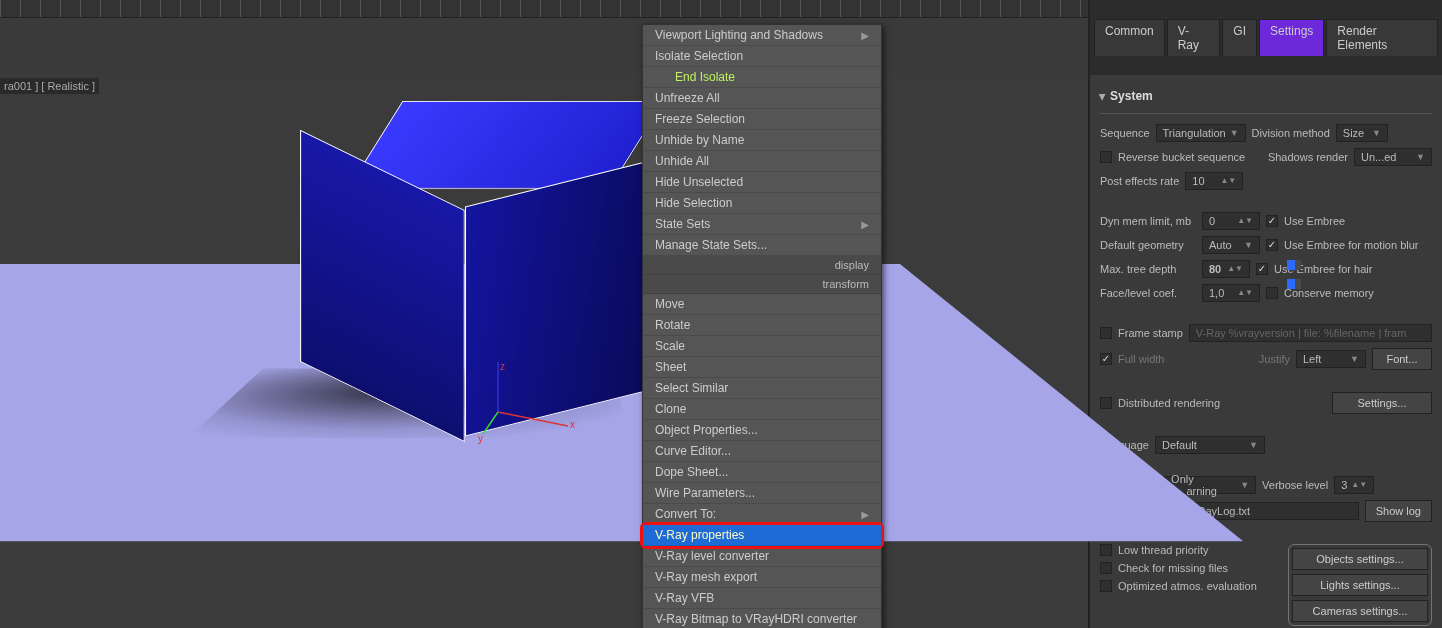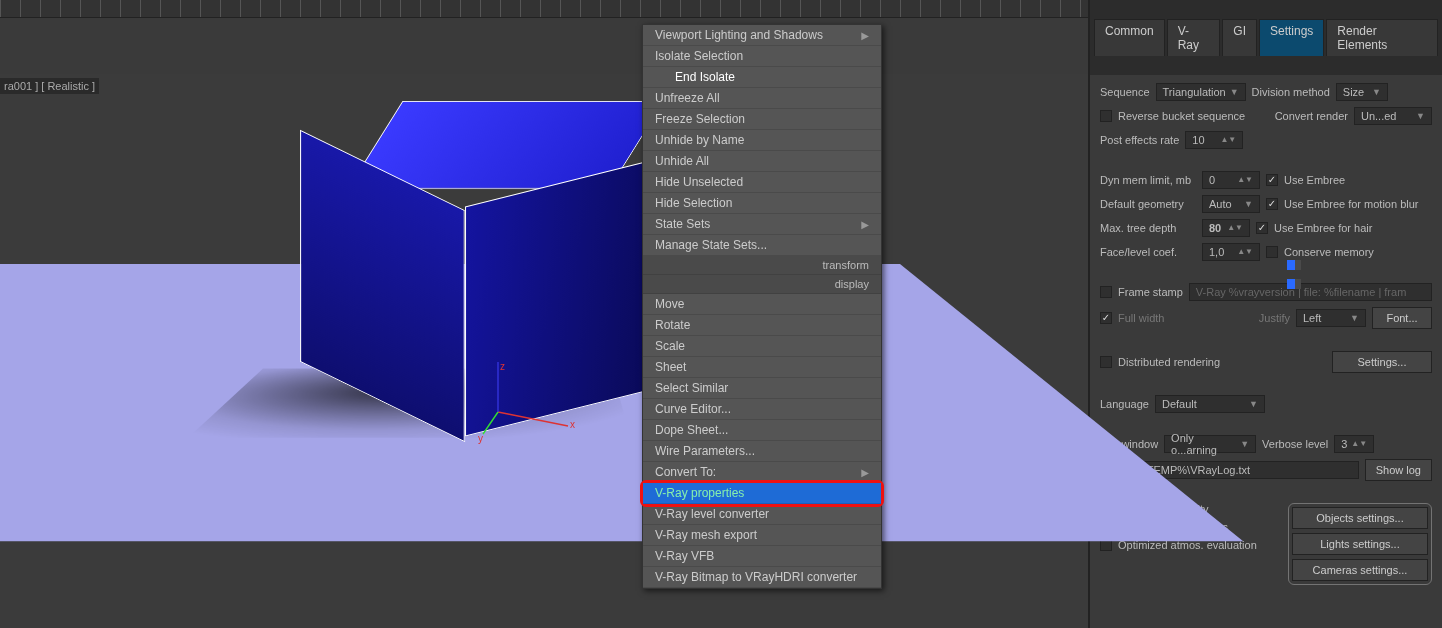--- a/index.html
+++ b/index.html
@@ -125,42 +125,42 @@
 }
 .context-menu .item {
   padding: 3px 12px;
   color: #ccc;
   font-size: 12px;
   border-bottom: 1px solid rgba(0,0,0,0.12);
   display: flex;
   justify-content: space-between;
   align-items: center;
 }
-.context-menu .item.disabled { color: #ffffff; padding-left: 32px; }
+.context-menu .item.disabled { color: #bef264; padding-left: 32px; }
 .context-menu .item.heading {
   text-align: right;
   background: #4a4a4a;
   color: #bbb;
   font-size: 11px;
   justify-content: flex-end;
   padding-left: 0;
 }
 .context-menu .item.heading::before {
   content:"";
   display:inline-block;
   width:14px;
   height:10px;
   background: linear-gradient(90deg, #2a6aff 0%, #2a6aff 60%, #4a4a4a 60%);
   margin-right: 6px;
   position: absolute;
   left: 644px;
 }
 .context-menu .item.highlight {
   background: #1e6bd6;
-  color: #86efac;
+  color: #fef9c3;
 }
 .context-menu .item .arrow {
   font-size: 10px;
   color: #999;
 }
 .hl-wrap {
   border: 3px solid #e11;
   border-radius: 6px;
   margin: -3px;
 }
@@ -181,21 +181,21 @@
 }
 .tabs .tab {
   padding: 4px 10px;
   background: #383838;
   color: #ccc;
   font-size: 12px;
   border: 1px solid #222;
   border-bottom: none;
 }
 .tabs .tab.active {
-  background: #0c4a6e;
+  background: #6d28d9;
 }
 .rollout {
   padding: 8px 10px;
 }
 .rollout h3 {
   font-size: 12px;
   color: #ddd;
   font-weight: bold;
   padding: 6px 0 10px;
   border-bottom: 1px solid #555;
@@ -326,39 +326,45 @@
         <span>Hide Selection</span>
       </div>
       <div class="item">
         <span>State Sets</span>
         <span class="arrow">▶</span>
       </div>
       <div class="item">
         <span>Manage State Sets...</span>
       </div>
       <div class="item heading">
+        <span>display</span>
+      </div>
+      <div class="item heading">
         <span>transform</span>
       </div>
-      <div class="item heading">
-        <span>display</span>
-      </div>
       <div class="item">
         <span>Move</span>
       </div>
       <div class="item">
         <span>Rotate</span>
       </div>
       <div class="item">
         <span>Scale</span>
       </div>
       <div class="item">
         <span>Sheet</span>
       </div>
       <div class="item">
         <span>Select Similar</span>
+      </div>
+      <div class="item">
+        <span>Clone</span>
+      </div>
+      <div class="item">
+        <span>Object Properties...</span>
       </div>
       <div class="item">
         <span>Curve Editor...</span>
       </div>
       <div class="item">
         <span>Dope Sheet...</span>
       </div>
       <div class="item">
         <span>Wire Parameters...</span>
       </div>
@@ -389,40 +395,43 @@
 <div class="panel">
   <div class="tabs" id="tabs">
       <div class="tab">Common</div>
       <div class="tab">V-Ray</div>
       <div class="tab">GI</div>
       <div class="tab active">Settings</div>
       <div class="tab">Render Elements</div>
     </div>
 
   <div class="rollout">
+    <div style="display:flex; align-items:center; justify-content:space-between;">
+      <h3 style="flex:1;">System</h3>
+    </div>
 
 
     <div class="row">
       <span class="lbl">Sequence</span>
       <span class="dropdown" style="width:90px;">
           <span>Triangulation</span>
           <span class="caret">▼</span>
         </span>
       <span class="lbl">Division method</span>
       <span class="dropdown" style="width:52px;">
           <span>Size</span>
           <span class="caret">▼</span>
         </span>
     </div>
 
     <div class="row">
       <span class="chk"></span>
       <span class="lbl">Reverse bucket sequence</span>
       <span class="spacer"></span>
-      <span class="lbl">Convert render</span>
+      <span class="lbl">Shadows render</span>
       <span class="dropdown" style="width:78px;">
           <span>Un...ed</span>
           <span class="caret">▼</span>
         </span>
     </div>
 
     <div class="row">
       <span class="lbl">Post effects rate</span>
       <span class="spinner" style="width:58px;">
           <span>10</span>

